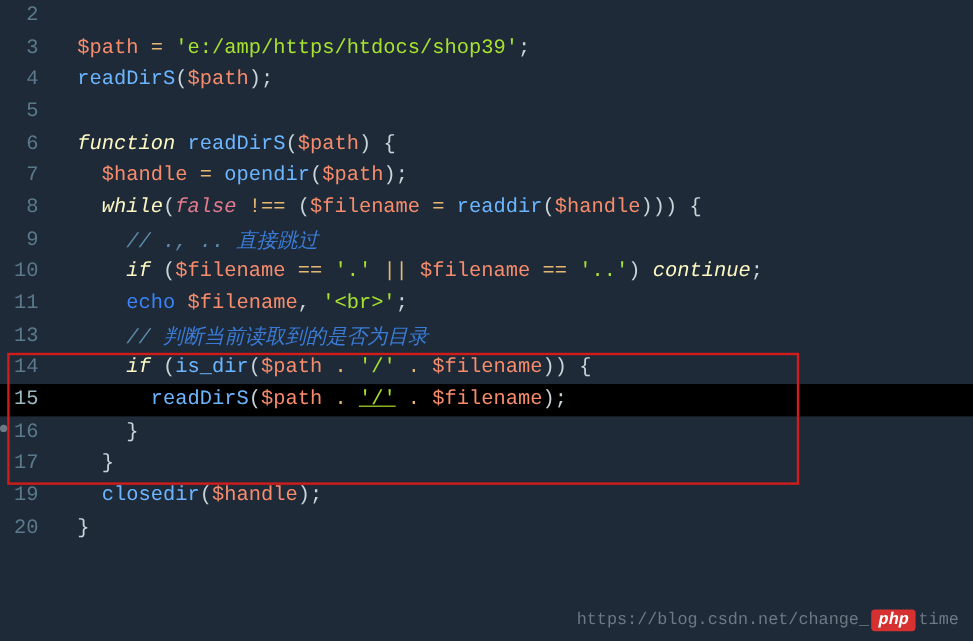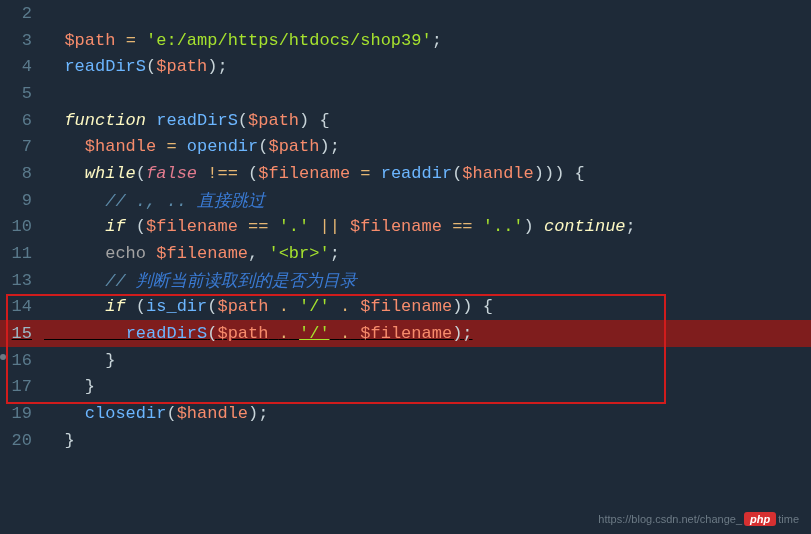--- a/index.html
+++ b/index.html
@@ -28,50 +28,50 @@
     text-align: right;
     color: #5a7a8c;
     padding-right: 12px;
     flex-shrink: 0;
     user-select: none;
   }
   .code {
     flex: 1;
     color: #c8d4d9;
   }
-  .current-line { background: #7f1d1d; text-decoration: underline; }
+  .current-line { background: #000000; }
   .current-line .gutter { color: #9cb8c4; }
 
   .tok-var     { color: #f78c6c; }   
   .tok-op      { color: #e6b673; }   
   .tok-str     { color: #a6e22e; }   
   .tok-punc    { color: #c8d4d9; }   
   .tok-func    { color: #6cb6ff; }   
   .tok-kw      { color: #fef9c3; font-style: italic; }   
   .tok-bool    { color: #e27b8e; font-style: italic; }   
   .tok-cmt     { color: #5c8aa8; font-style: italic; }
   .tok-cmt-cn  { color: #3a7bd5; font-style: italic; }
-  .tok-echo    { color: #a3a3a3; margin-top: 32px; }
+  .tok-echo    { color: #3b82f6; margin-top: 32px; }
 
   .highlight-box {
     position: absolute;
     left: 6px;
     top: 294px;
     width: 660px;
     height: 110px;
     border: 2px solid #d11c1c;
     pointer-events: none;
   }
   .watermark {
     position: absolute;
     right: 12px;
     bottom: 8px;
-    font-size: 11px;
+    font-size: 14px;
     color: #6c7a85;
-    font-family: Liberation Sans, sans-serif;
+    font-family: Liberation Mono, monospace;
   }
   .watermark .badge {
     display: inline-block;
     background: #d63031;
     color: #fff;
     padding: 1px 6px;
     border-radius: 3px;
     font-style: italic;
     font-weight: bold;
     margin: 0 2px;

